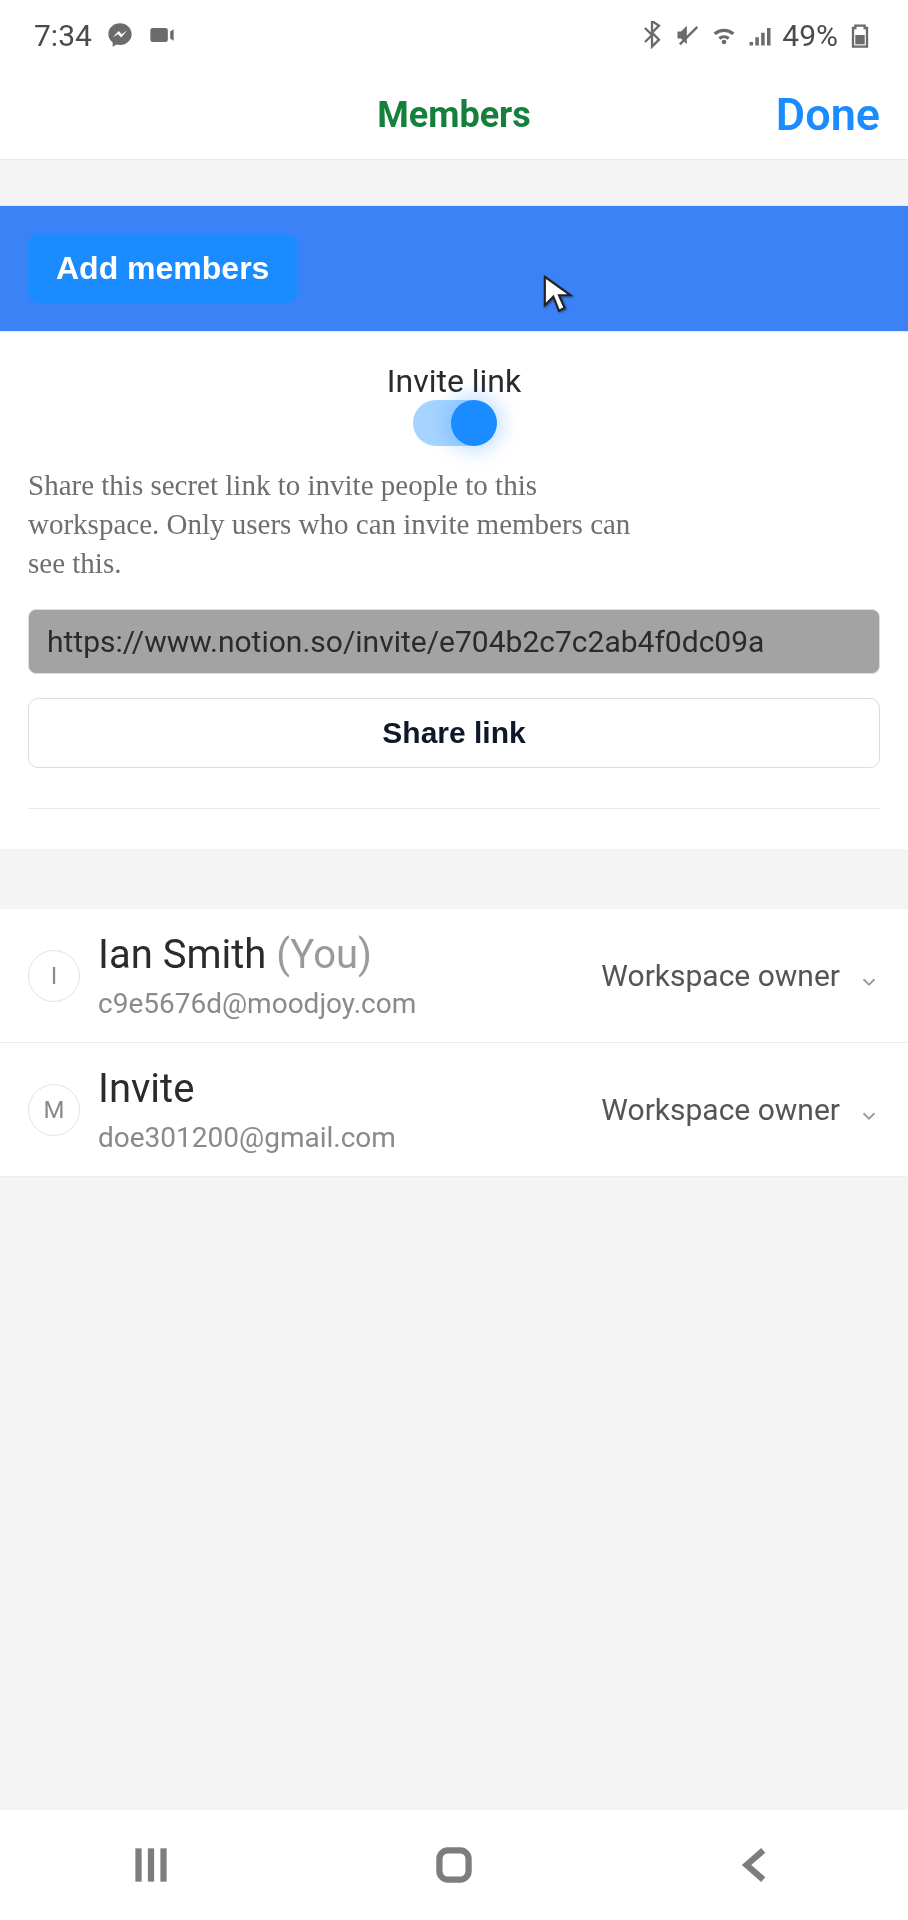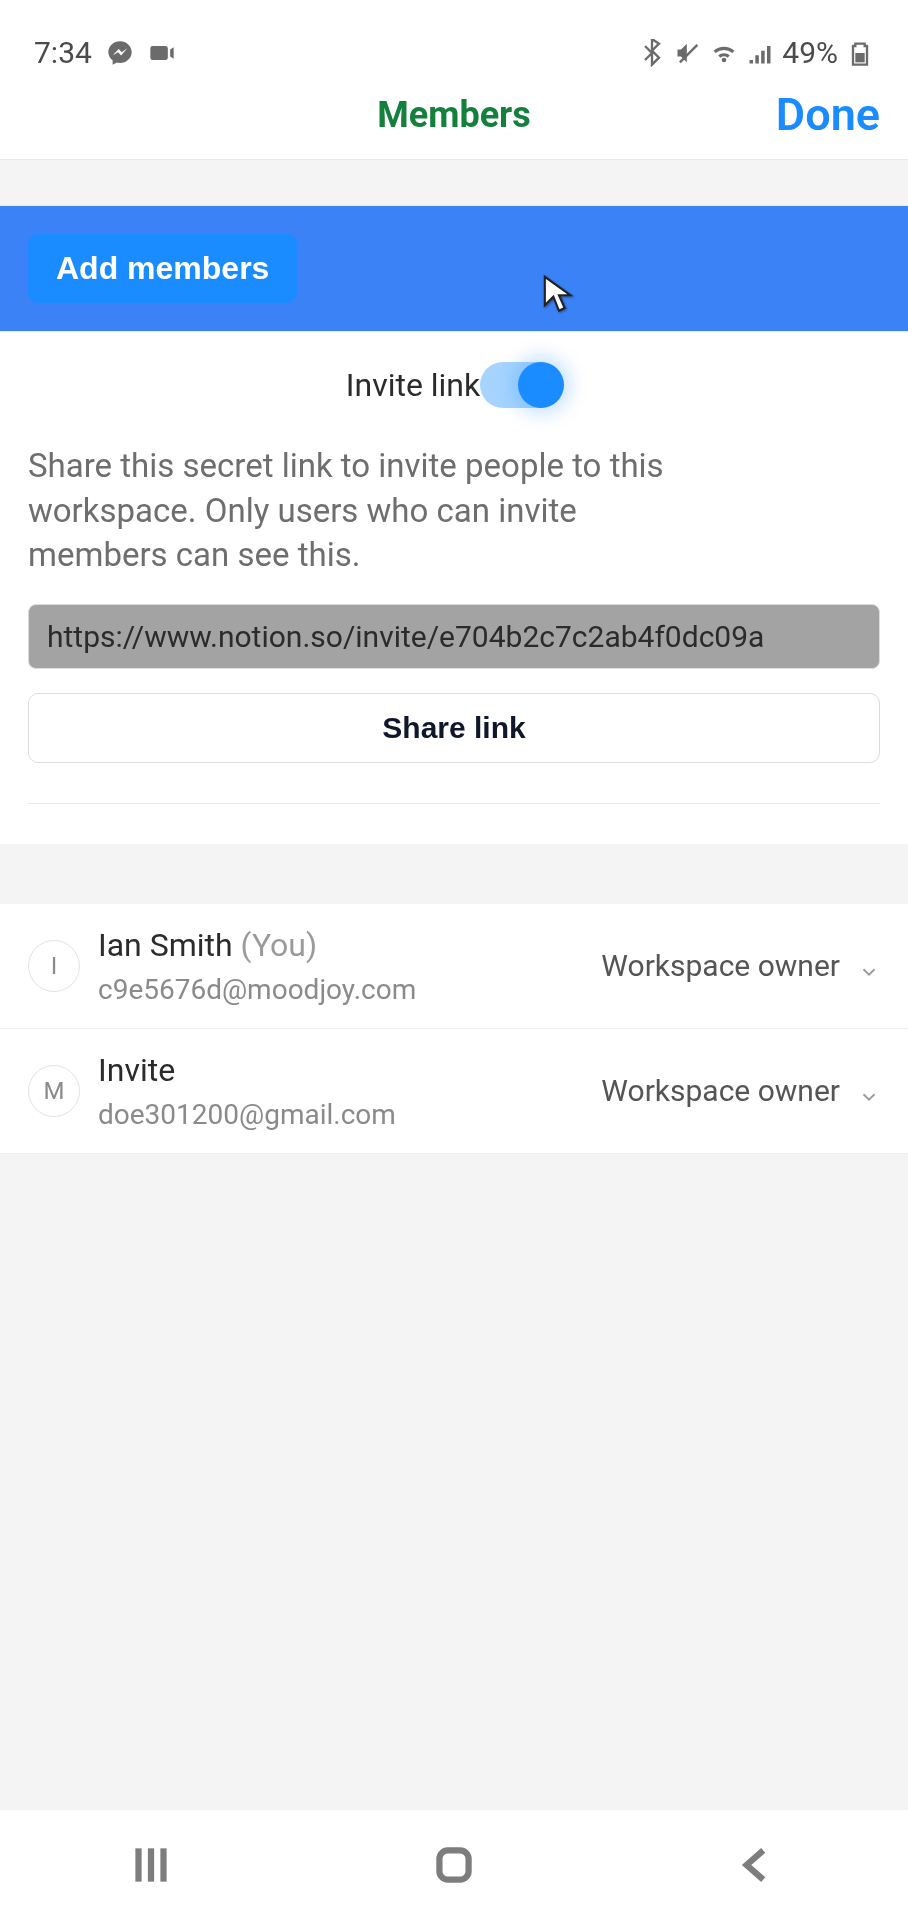--- a/index.html
+++ b/index.html
@@ -3,21 +3,21 @@
   <meta charset="utf-8">
   <style>
     * { margin:0; padding:0; box-sizing:border-box; }
     body{
       width:908px;height:1920px;
       font-family:-apple-system,BlinkMacSystemFont,"Segoe UI",Roboto,Arial,sans-serif;
       background:#f4f4f4;color:#111;overflow:hidden;position:relative;
     }
     
     .status-bar{
-      height:70px;background:#fff;display:flex;align-items:flex-end;
+      height:70px;background:#fff;display:flex;align-items:center;
       justify-content:space-between;padding:0 34px;color:#4b4b4b;font-size:30px;
     }
     .status-left,.status-right{display:flex;align-items:center;gap:14px;}
     .status-right{gap:8px;}
     .ico{width:28px;height:28px;display:inline-flex;align-items:center;justify-content:center;}
     .ico svg{width:100%;height:100%;fill:#6b6b6b;}
     
     .header{
       height:90px;background:#fff;display:flex;align-items:center;
       justify-content:center;position:relative;border-bottom:1px solid #e9e9e9;
@@ -29,31 +29,31 @@
     
     .add-members-row{
       background:#3b82f6;padding:28px 28px 28px 28px;
     }
     .add-btn{
       background:#1a8cff;color:#fff;border:none;border-radius:10px;
       font-size:32px;font-weight:600;padding:16px 28px;cursor:pointer;
     }
     
     .invite-section{background:#fff;padding:30px 28px 40px 28px;border-top:1px solid #e9e9e9;}
-    .invite-head{display:flex;align-items:center;justify-content:center;}
+    .invite-head{display:flex;align-items:center;justify-content:flex-end;flex-direction:column;}
     .invite-title{font-size:32px;color:#2b2b2b;}
     .toggle{
       width:82px;height:46px;border-radius:23px;background:#a6d4ff;position:relative;
     }
     .toggle-knob{
       position:absolute;width:46px;height:46px;border-radius:50%;
       background:#1a8cff;right:-2px;top:0;
       box-shadow:0 0 18px 6px rgba(26,140,255,.25);
     }
-    .invite-desc{margin-top:36px;font-size:33px;line-height:1.35;color:#6e6e6e;max-width:640px;}
+    .invite-desc{margin-top:20px;font-size:29px;line-height:1.35;color:#6e6e6e;max-width:640px;font-family:Liberation Serif, serif;}
     .link-box{
       margin-top:26px;border:1px solid #dcdcdc;border-radius:8px;
       background:#a3a3a3;padding:14px 18px;font-size:30px;color:#2b2b2b;
       white-space:nowrap;overflow:hidden;text-overflow:ellipsis;
     }
     .share-btn{
       width:100%;margin-top:24px;border:1px solid #dcdcdc;background:#fff;
       border-radius:10px;height:70px;font-size:30px;color:#0f172a;font-weight:700;cursor:pointer;
     }
     .section-sep{height:1px;background:#e9e9e9;margin:40px 0 0 0;}
@@ -61,21 +61,21 @@
     
     .member-row{
       background:#fff;padding:22px 28px;display:flex;align-items:center;
       border-bottom:1px solid #eee;gap:18px;
     }
     .avatar{
       width:52px;height:52px;border-radius:50%;background:#fff;border:1px solid #e3e3e3;
       display:flex;align-items:center;justify-content:center;font-size:24px;color:#8a8a8a;
     }
     .member-info{flex:1;min-width:0;}
-    .member-name{font-size:32px;color:#2b2b2b;}
+    .member-name{font-size:40px;color:#2b2b2b;}
     .member-you{color:#9a9a9a;}
     .member-email{font-size:28px;color:#8a8a8a;margin-top:9px;}
     .member-role{display:flex;align-items:center;gap:18px;font-size:30px;color:#555;}
     .chev{width:22px;height:22px;}
     .chev svg{width:100%;height:100%;stroke:#9a9a9a;fill:none;stroke-width:2;}
     
     .navbar{
       position:absolute;bottom:0;left:0;right:0;height:110px;background:#fff;
       display:flex;align-items:center;justify-content:space-around;
     }

